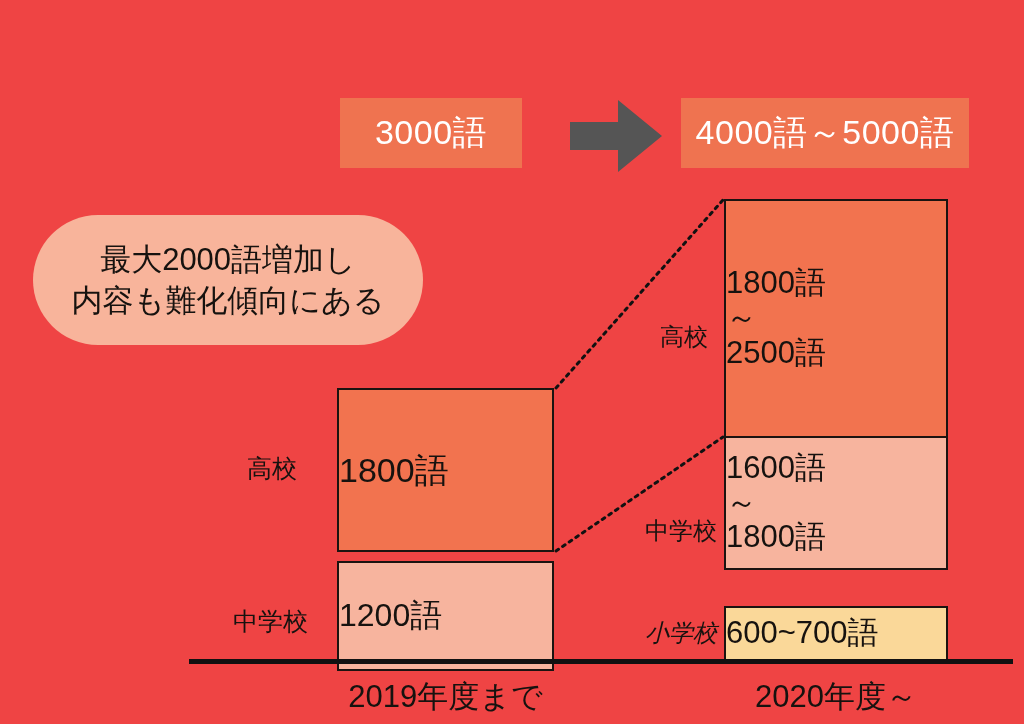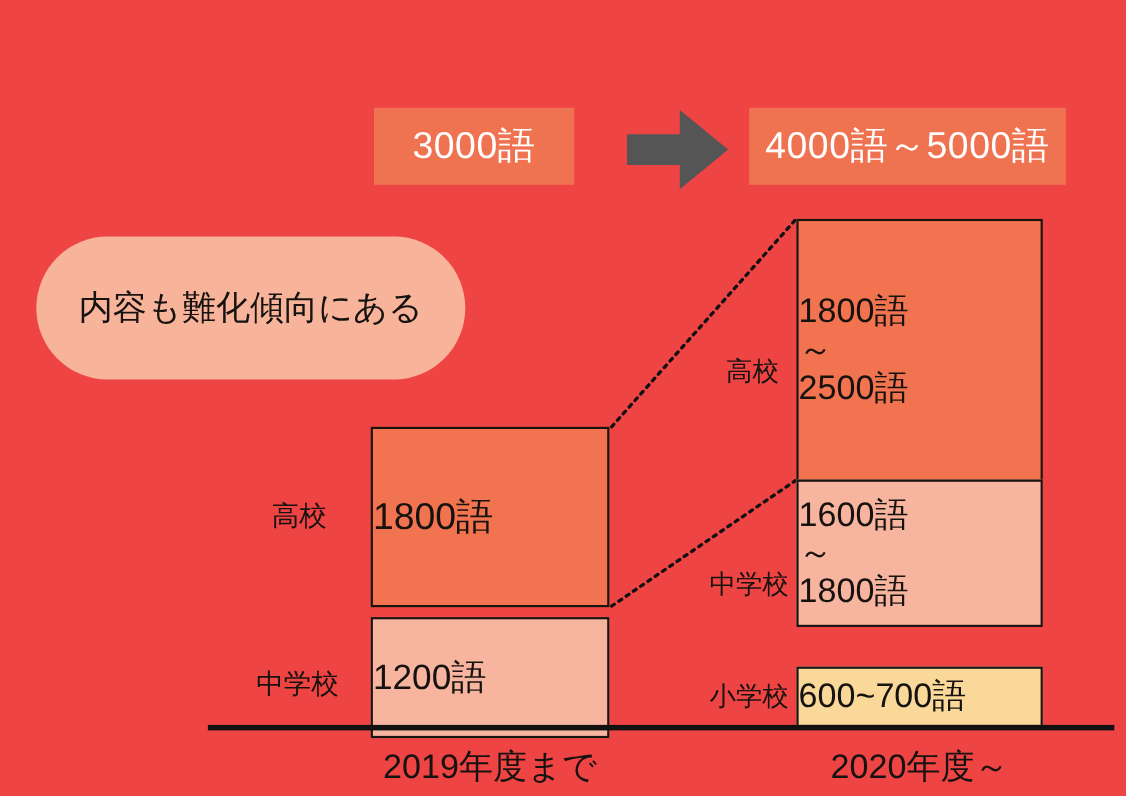--- a/index.html
+++ b/index.html
@@ -132,21 +132,21 @@
   .cat-label {
     position: absolute;
     color: #16120f;
     white-space: nowrap;
     text-align: center;
   }
   #label-2019-high { left: 247px; top: 452px; font-size: 25px; }
   #label-2019-mid  { left: 233px; top: 605px; font-size: 25px; }
   #label-2020-high { left: 660px; top: 321px; font-size: 24px; }
   #label-2020-mid  { left: 645px; top: 515px; font-size: 24px; }
-  #label-2020-elem { left: 645px; top: 617px; font-size: 24px; }
+  #label-2020-elem { left: 645px; top: 617px; font-size: 24px; font-style: italic; }
 
   
   .axis-caption {
     position: absolute;
     color: #16120f;
     font-size: 31px;
     white-space: nowrap;
     text-align: center;
   }
   #caption-2019 { left: 337px; top: 676px; width: 217px; }
@@ -175,20 +175,21 @@
     <svg width="92" height="72" viewBox="0 0 92 72" xmlns="http://www.w3.org/2000/svg">
       <polygon points="0,22 48,22 48,0 92,36 48,72 48,50 0,50" fill="#555555"></polygon>
     </svg>
   </div>
 
   <div class="summary-box" id="summary-after">
     <span>4000語～5000語</span>
   </div>
 
   <div id="callout-bubble">
+    <span class="line">最大2000語増加し</span>
     <span class="line">内容も難化傾向にある</span>
   </div>
 
   <svg id="connectors" viewBox="0 0 1024 724" xmlns="http://www.w3.org/2000/svg">
     <line x1="556" y1="388" x2="723" y2="200" stroke="#111111" stroke-width="3" stroke-dasharray="3 5" stroke-linecap="round"></line>
     <line x1="556" y1="551" x2="723" y2="437" stroke="#111111" stroke-width="3" stroke-dasharray="3 5" stroke-linecap="round"></line>
   </svg>
 
   <div class="bar" id="bar-2019">
     <div class="seg c-high" id="seg-2019-high">

